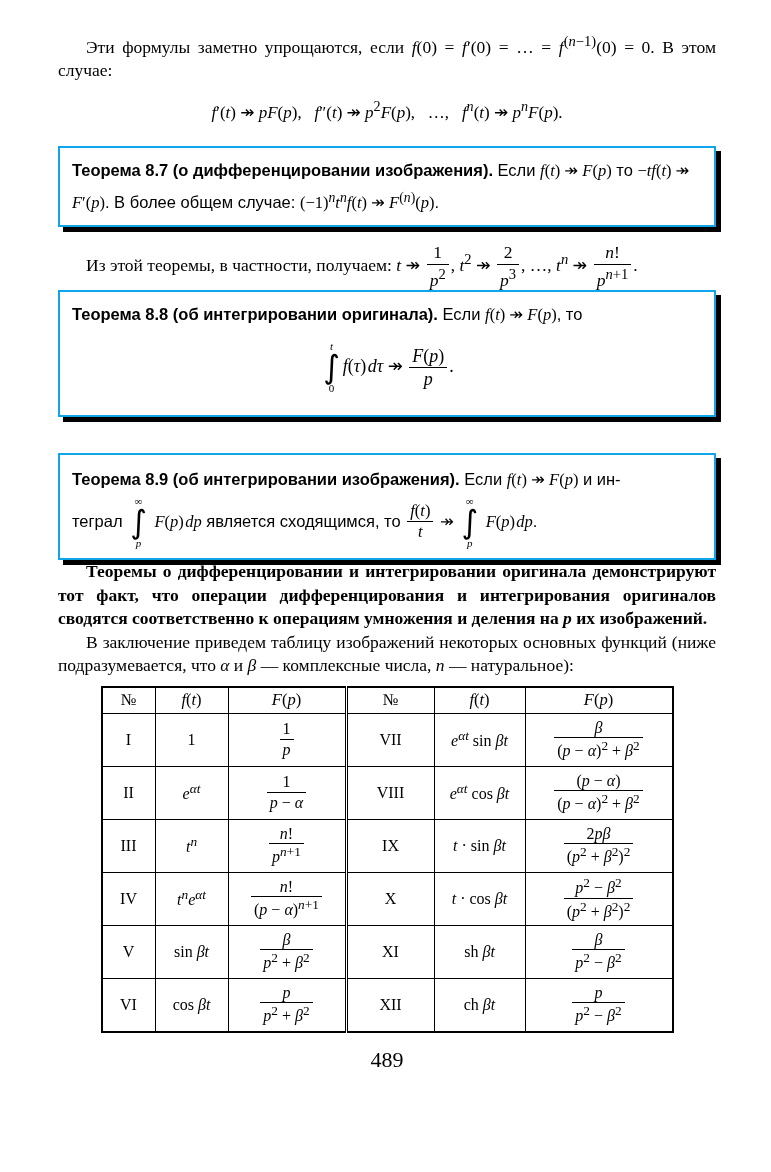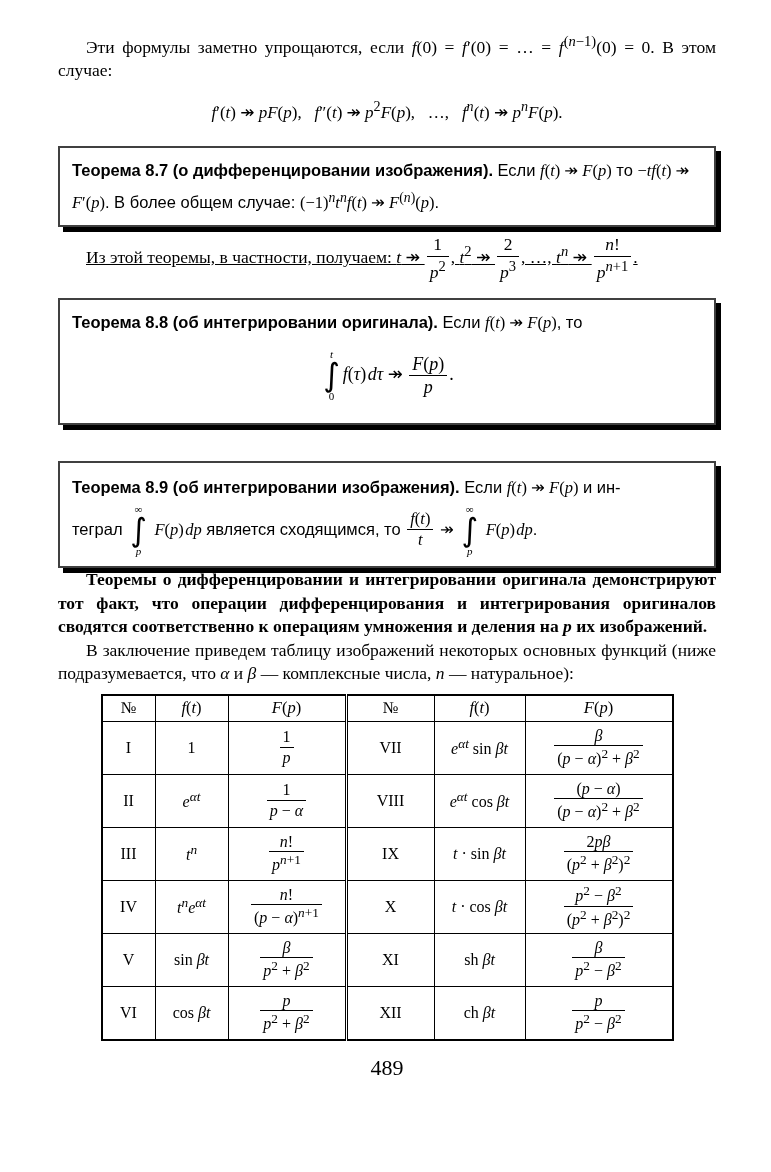--- a/index.html
+++ b/index.html
@@ -8,32 +8,32 @@
     font-family:"Liberation Serif", serif; box-sizing:border-box;
     padding:30px 55px 0 58px; overflow:hidden; position:relative;
   }
   i { font-family:"Liberation Serif", serif; }
   p.body-text {
     font-size:17.5px; line-height:23.5px; text-align:justify;
     text-indent:28px; margin:0;
   }
   .formula-line { text-align:center; font-size:17px; margin-top:15px; }
   .thbox {
-    border:2px solid #404040; box-shadow:5px 5px 0 0 #000;
+    border:2px solid #0ea5e9; box-shadow:5px 5px 0 0 #000;
     font-family:"Liberation Sans", sans-serif; font-size:16.5px;
     line-height:26px; padding:9px 12px; background:#fff;
   }
   .thbox .th-title { font-weight:bold; }
   .thbox .m, .thbox i { font-family:"Liberation Serif", serif; }
   .box87 { margin-top:24px; }
-  .box88 { margin-top:16px; padding-bottom:16px; }
+  .box88 { padding-bottom:16px; }
   .box89 { margin-top:36px; line-height:30px; }
   .corollary {
-    margin-top:8px; font-size:17.5px; padding-left:28px;
-    display:flex; align-items:center; flex-wrap:wrap;text-decoration:underline;
+    margin-top:16px; font-size:17.5px; padding-left:28px;
+    display:flex; align-items:center; flex-wrap:wrap;
   }
   .fr { display:inline-block; vertical-align:middle; text-align:center; line-height:1.12; margin:0 2px; }
   .fr .nu { display:block; border-bottom:1px solid #000; padding:0 3px 1px; }
   .fr .de { display:block; padding:1px 3px 0; }
   .ig { display:inline-flex; flex-direction:column; align-items:center; vertical-align:middle; line-height:1; margin:0 3px; }
   .ig .gl { font-size:32px; line-height:0.95; font-family:"DejaVu Sans", sans-serif; }
   .ig .lt, .ig .lb { font-size:11px; line-height:1.1; font-family:"Liberation Serif", serif; }
   .formula-display {
     display:flex; justify-content:center; align-items:center;
     margin:12px 0 4px; font-size:18px;

